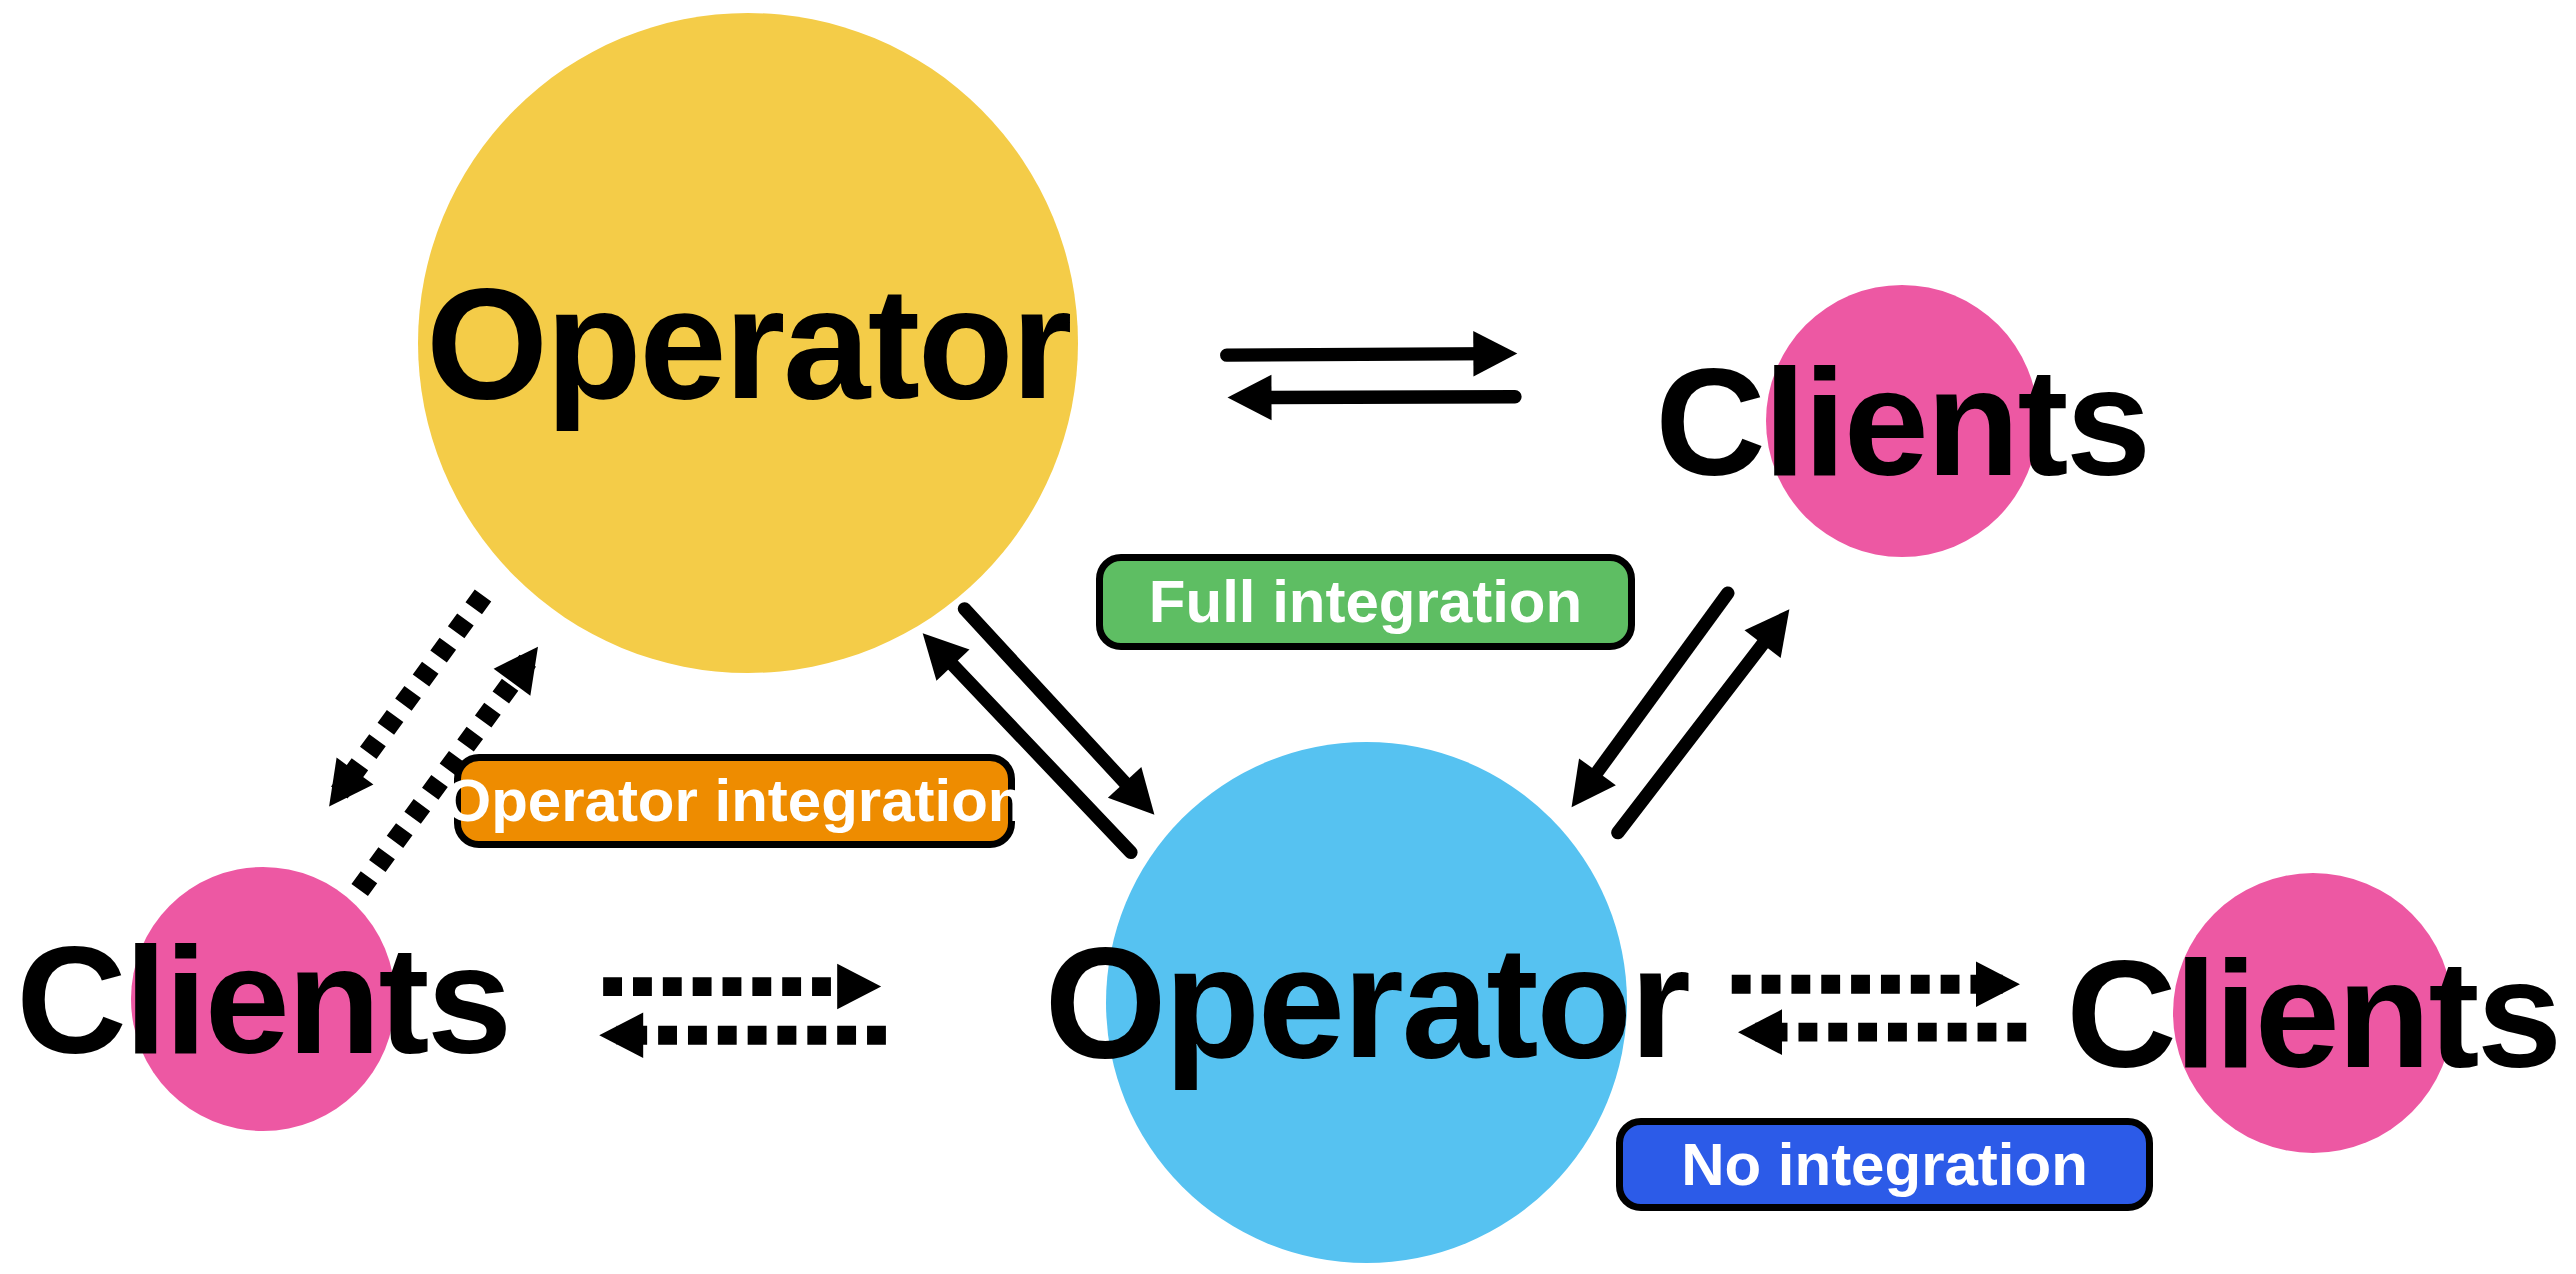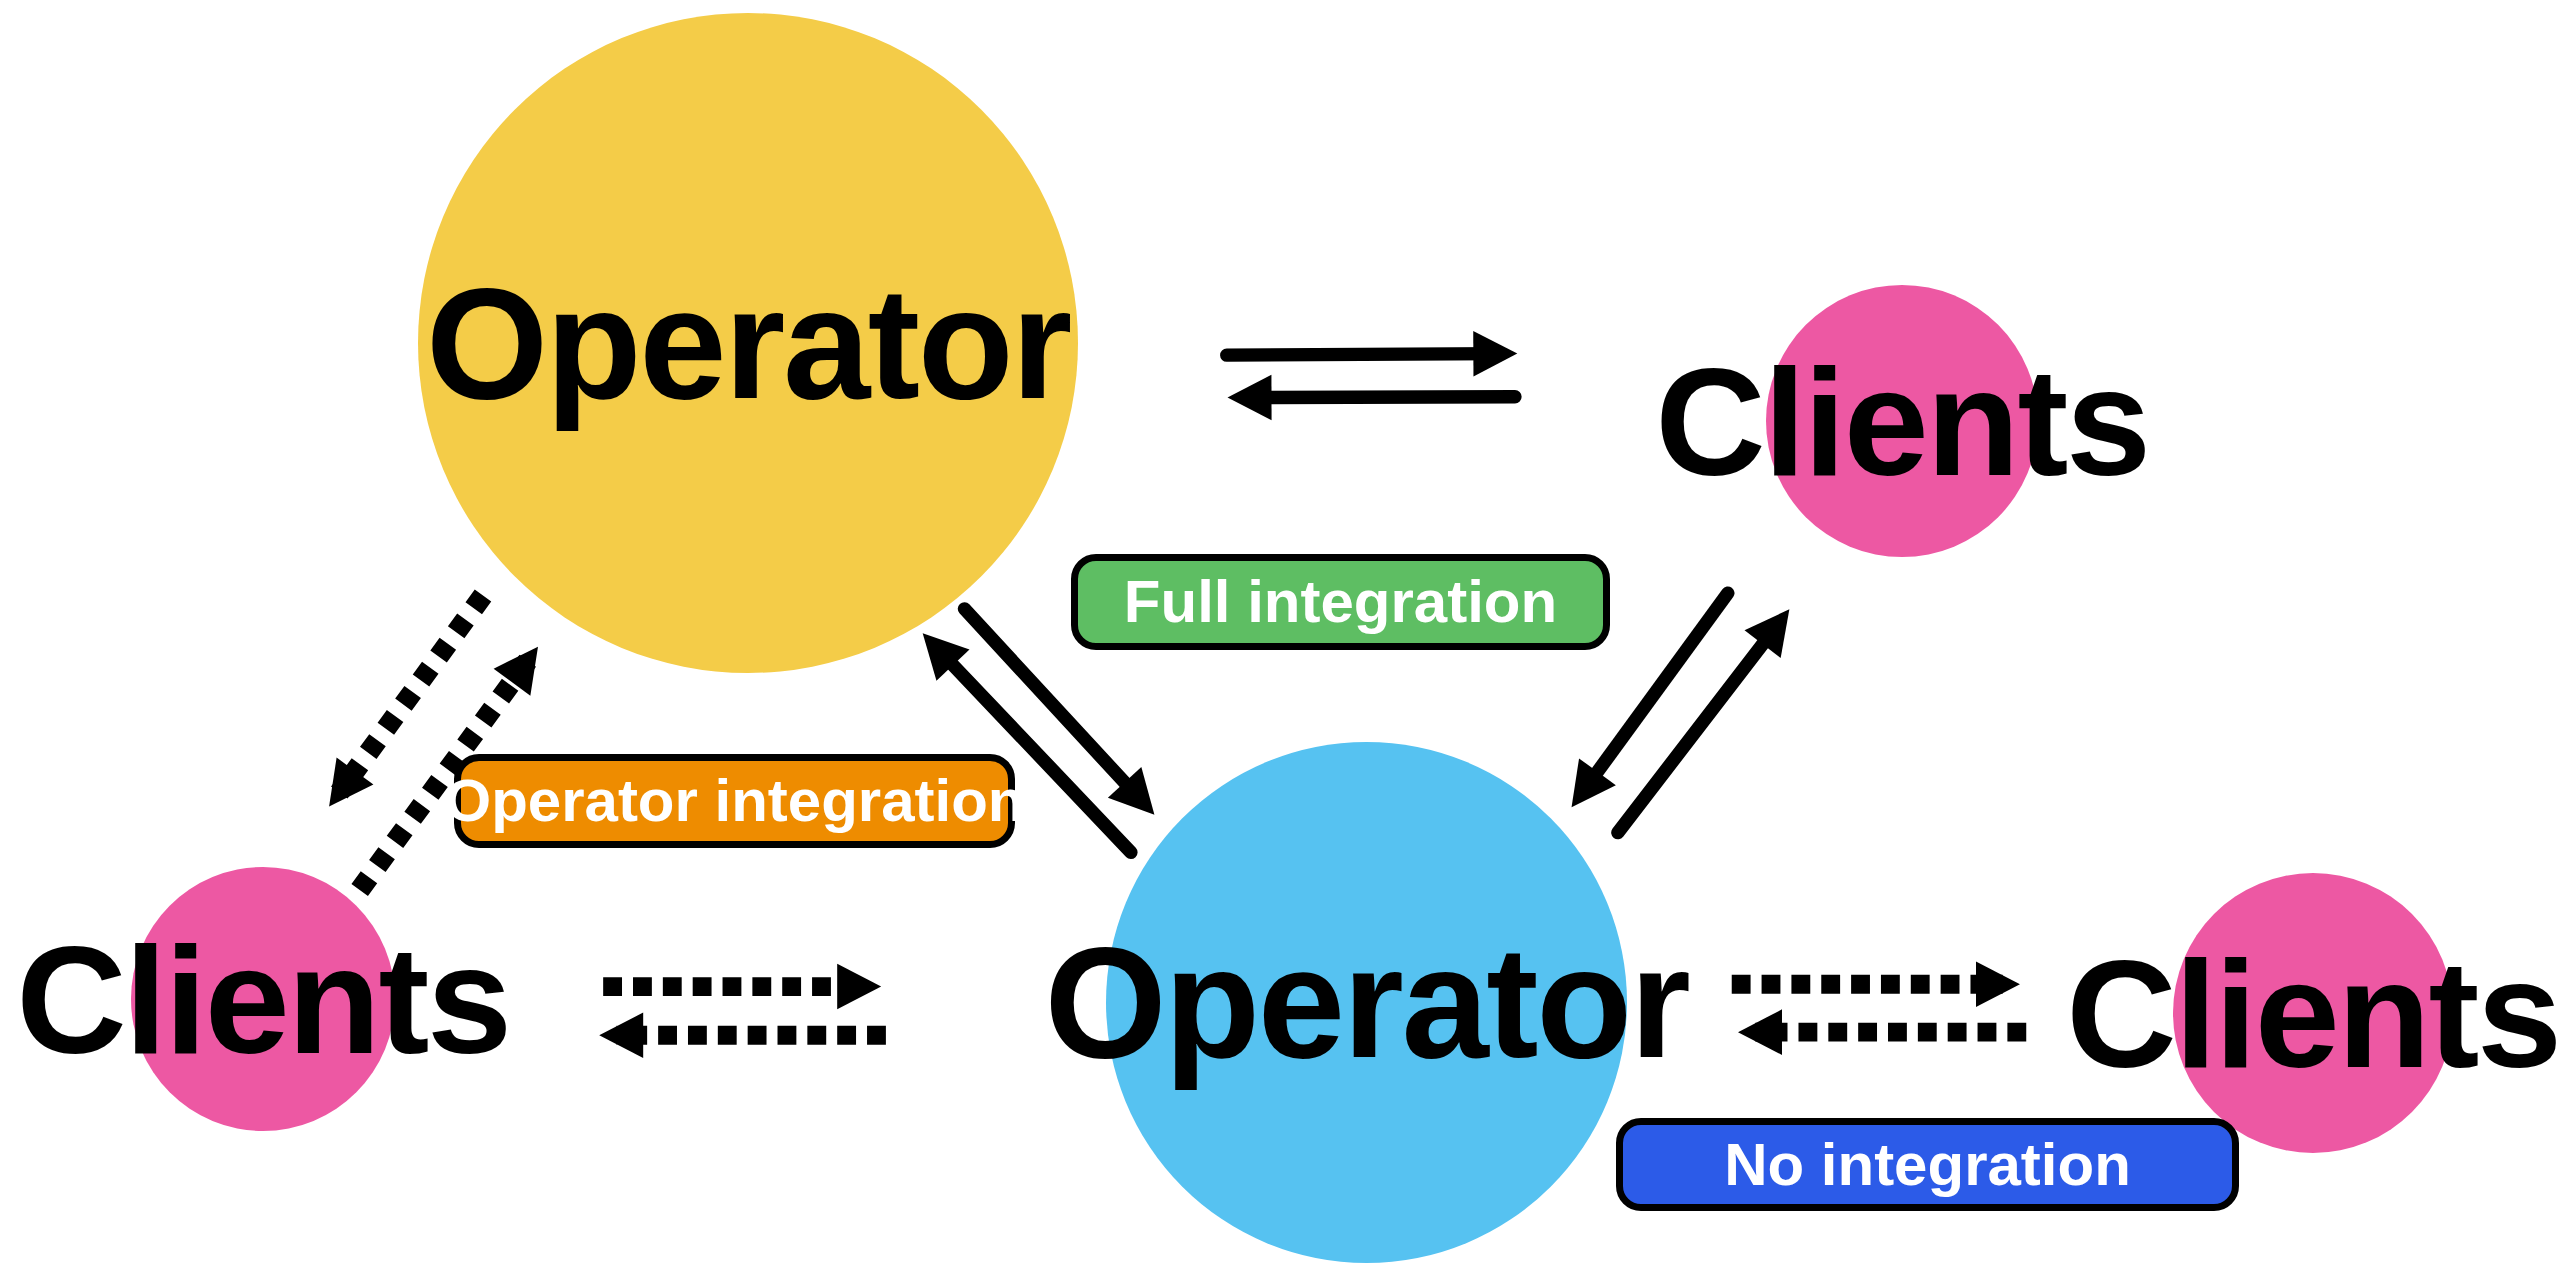--- a/index.html
+++ b/index.html
@@ -68,23 +68,23 @@
     display: flex;
     align-items: center;
     justify-content: center;
     border: 7px solid #000000;
     border-radius: 25px;
     font-weight: 700;
     font-size: 60px;
     line-height: 1;
     white-space: nowrap;
   }
-  .badge-full    { left: 1071px; top: 554px;  width: 539px; height: 96px; }
+  .badge-full    { left: 1096px; top: 554px;  width: 539px; height: 96px; }
   .badge-partial { left: 454px;  top: 754px;  width: 561px; height: 94px; }
-  .badge-none    { left: 1616px; top: 1118px; width: 623px; height: 93px; }
+  .badge-none    { left: 1616px; top: 1118px; width: 537px; height: 93px; }
 </style>
 </head>
 <body>
 
 <div class="canvas" style="background-color: rgb(255, 255, 255);">
 
   <svg class="edges-svg" viewBox="0 0 3280 1623" xmlns="http://www.w3.org/2000/svg" style="color: rgb(0, 0, 0);">
     <defs>
       <marker id="ah" markerUnits="userSpaceOnUse" markerWidth="64" markerHeight="66" refX="36" refY="31" orient="auto">
         <path d="M2,2 L58,31 L2,60 Z" fill="currentColor"></path>

